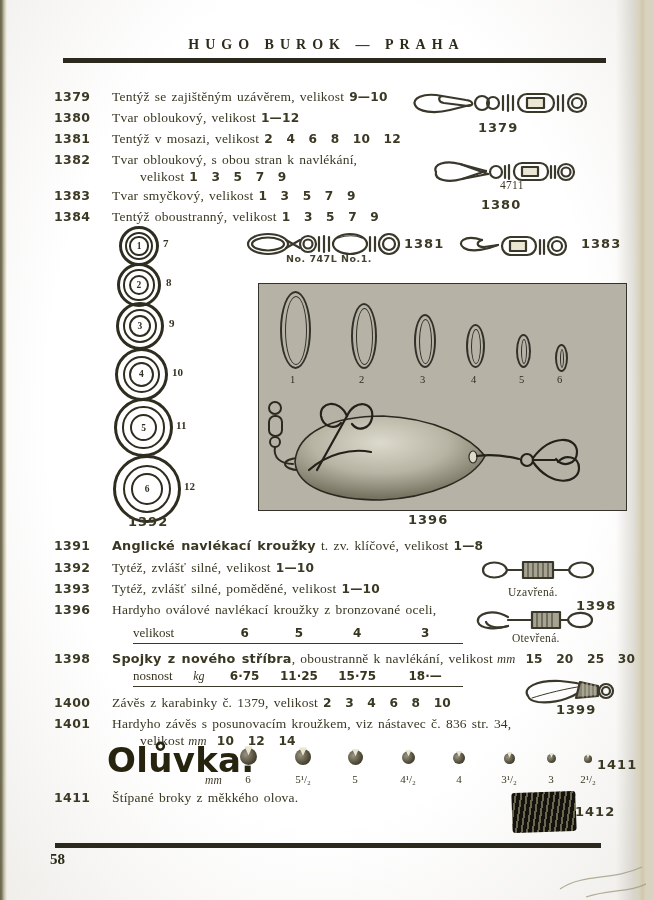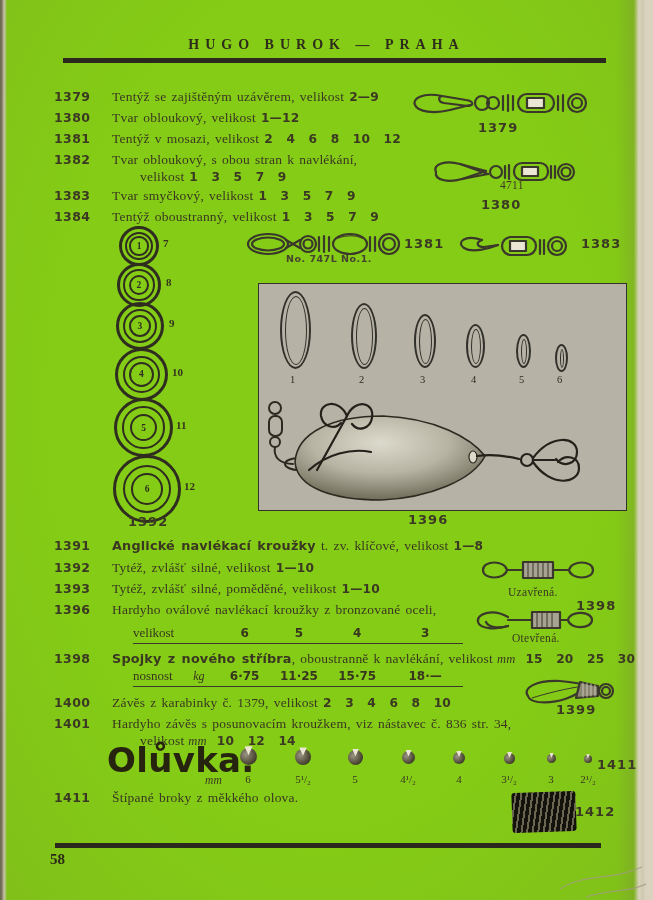--- a/index.html
+++ b/index.html
@@ -1,16 +1,16 @@
 <!DOCTYPE html>
 <html><head>
 <meta charset="utf-8">
 <style>
   html,body{margin:0;padding:0;background:#d8d2bf;}
-  .page{position:relative;width:646px;height:900px;background:#84cc16;overflow:hidden;
+  .page{position:relative;width:646px;height:900px;background:#ffffff;overflow:hidden;
         font-family:"Liberation Serif",serif;color:#38351f;}
   .page::before{content:"";position:absolute;inset:0;pointer-events:none;
         background:radial-gradient(ellipse at 50% 45%, rgba(0,0,0,0) 60%, rgba(95,85,50,.10) 100%);}
   .edge-left{position:absolute;left:0;top:0;width:7px;height:100%;
         background:linear-gradient(to right,#6e english6a52,#6e6a52 18%,#c9c2aa 60%,rgba(201,194,170,0));}
   .edge-right{position:absolute;left:616px;top:0;width:37px;height:100%;
         background:linear-gradient(to right,rgba(120,110,80,0) 0%,rgba(120,110,80,.20) 48%,#d9d3bd 62%,#cfc8af 72%,#e2ddc9 88%,#d9d3bf 100%);}
   .hdr{position:absolute;left:0;top:37px;width:653px;text-align:center;
         font-family:"Liberation Serif",serif;font-weight:700;font-size:14px;letter-spacing:6px;color:#2e2b1b;}
   .rule{position:absolute;background:#2b291d;}
@@ -63,21 +63,21 @@
     <g fill="none" stroke="#a29b83" stroke-width="1.2" opacity=".8">
       <path d="M4 34 C28 18 56 26 86 12"></path>
         <path d="M30 42 C52 34 74 38 92 28"></path>
     </g>
   </svg>
 
   <div class="hdr">HUGO BUROK — PRAHA</div>
   <div class="rule" style="left:63px;top:58px;width:543px;height:4.5px;"></div>
 
   <div class="row" style="top:87px">
-    <span class="num">1379</span><span class="desc"><span>Tentýž se zajištěným uzávěrem, velikost</span><span class="sizes">2—9</span></span>
+    <span class="num">1379</span><span class="desc"><span>Tentýž se zajištěným uzávěrem, velikost</span><span class="sizes">9—10</span></span>
   </div>
   <div class="row" style="top:108px">
     <span class="num">1380</span><span class="desc"><span>Tvar obloukový, velikost</span><span class="sizes">1—12</span></span>
   </div>
   <div class="row" style="top:129px">
     <span class="num">1381</span><span class="desc"><span>Tentýž v mosazi, velikost</span><span class="sizes">2 4 6 8 10 12</span></span>
   </div>
   <div class="row" style="top:150px">
     <span class="num">1382</span><span class="desc">Tvar obloukový, s obou stran k navlékání,</span>
   </div>

